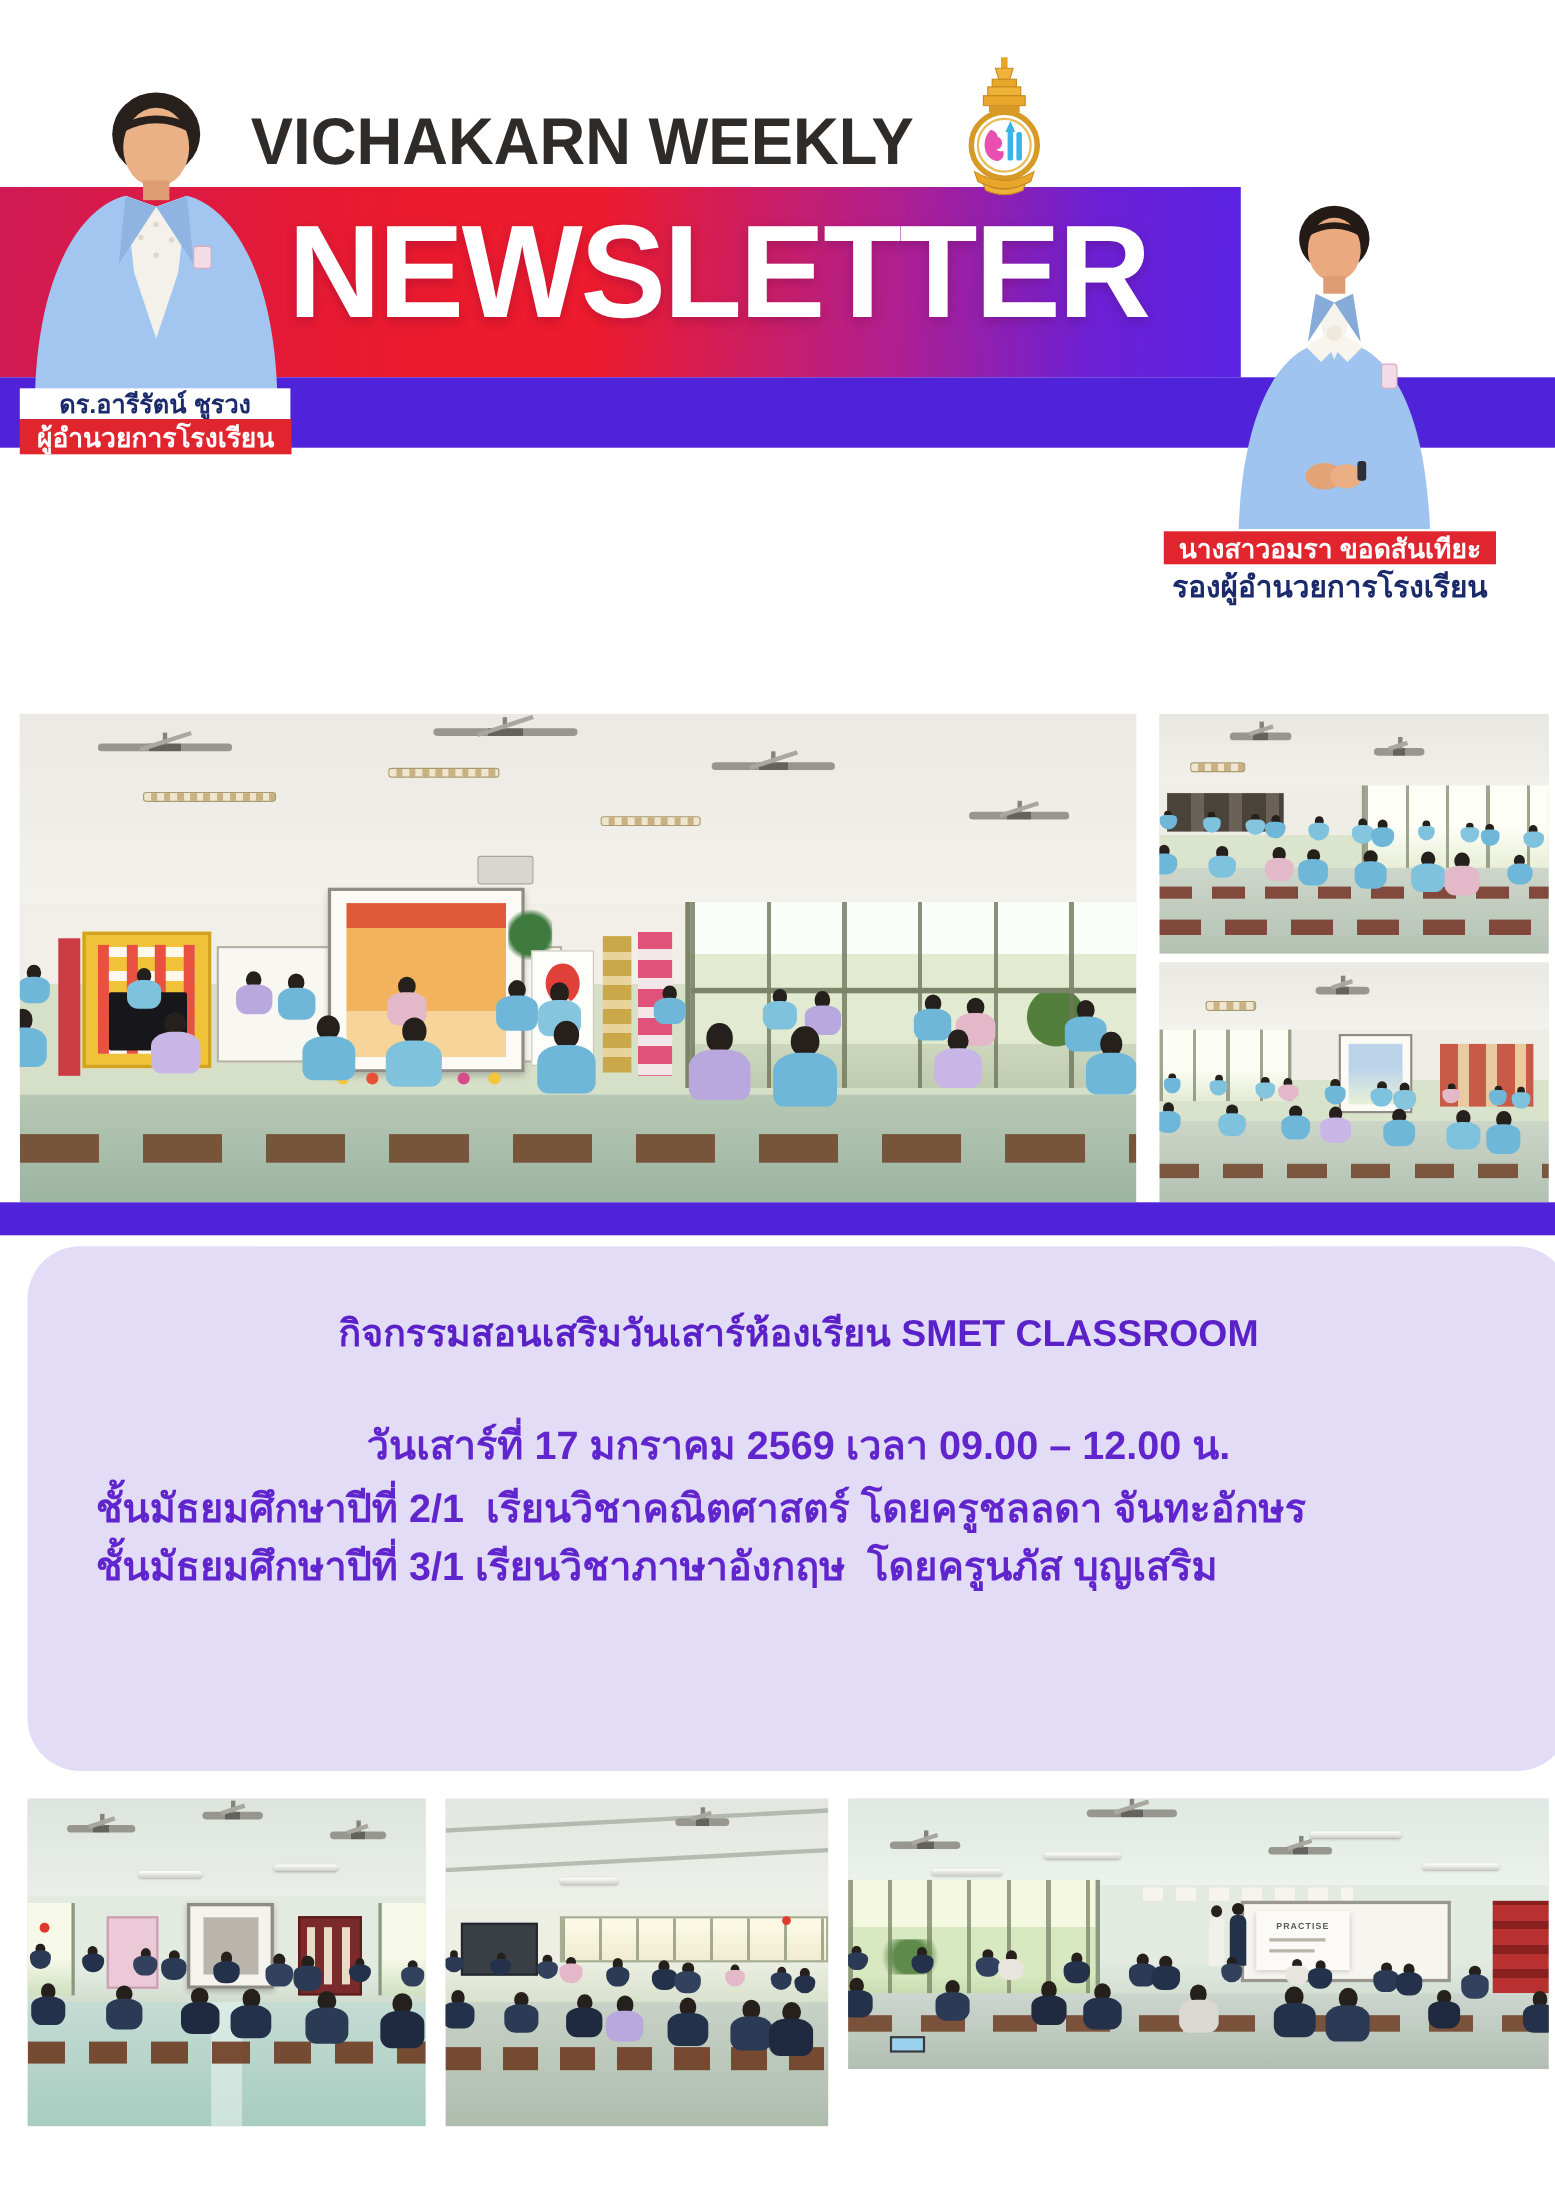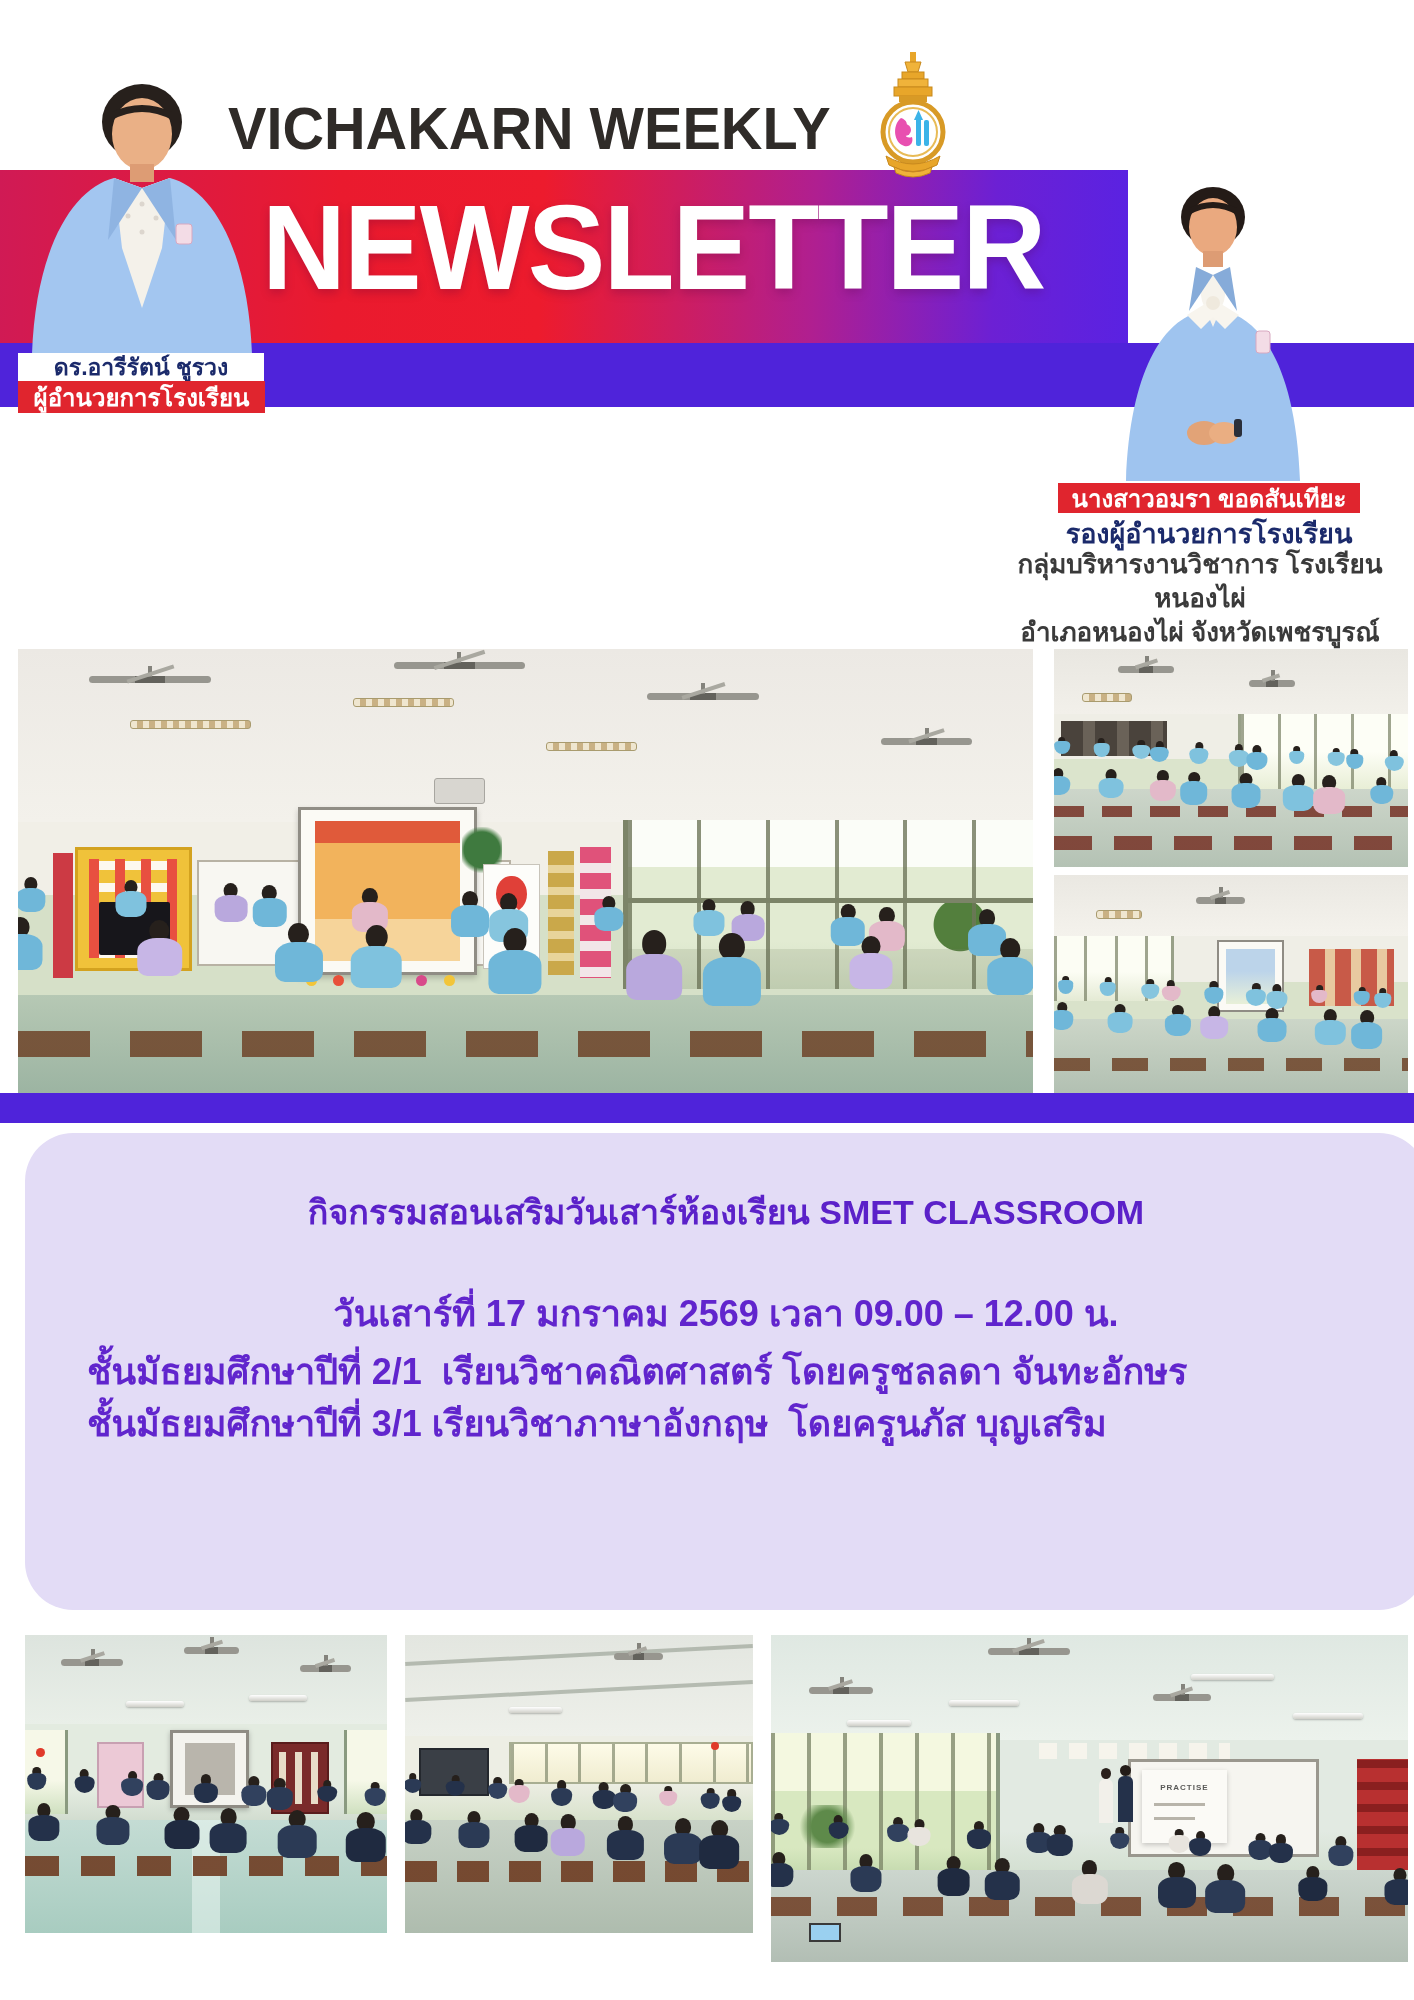--- a/index.html
+++ b/index.html
@@ -144,24 +144,20 @@
       <rect x="126" y="238" width="8" height="18" rx="3" fill="#2a2f3a"></rect>
       <rect x="148" y="150" width="14" height="22" rx="3" fill="#f3dce6" stroke="#d8a8c0"></rect>
     </svg>
   </div>
 
   <div class="dir-name">ดร.อารีรัตน์  ชูรวง</div>
   <div class="dir-title">ผู้อำนวยการโรงเรียน</div>
 
   <div class="dep-name">นางสาวอมรา ขอดสันเทียะ</div>
   <div class="dep-title">รองผู้อำนวยการโรงเรียน</div>
-  <div class="dep-org">
-    <div>กลุ่มบริหารงานวิชาการ โรงเรียนหนองไผ่</div>
-    <div>อำเภอหนองไผ่ จังหวัดเพชรบูรณ์</div>
-  </div>
 
 
   <div class="photo" style="left:18px;top:649px;width:1015px;height:444px;">
     <div class="layer" style="left:0;top:0;width:100%;height:39%;background:linear-gradient(180deg,#ece9e4,#f3f1eb);"></div>
     <div class="fan" style="left:7%;top:6%;width:12%;"></div>
     <div class="fan" style="left:37%;top:3%;width:13%;"></div>
     <div class="fan" style="left:62%;top:10%;width:11%;"></div>
     <div class="fan" style="left:85%;top:20%;width:9%;"></div>
     <div class="lightbar" style="left:11%;top:16%;width:12%;"></div>
     <div class="lightbar" style="left:33%;top:11%;width:10%;"></div>
@@ -657,21 +653,21 @@
           <i class="head" style="width: 16.5px; height: 17.82px; background: rgb(38, 32, 28);"></i>
           <i class="torso" style="background: rgb(43, 58, 85);"></i>
         </span>
         <span class="stu" style="left: 90.35%; top: 62%; width: 39.675px; height: 53.475px;">
           <i class="head" style="width: 17.25px; height: 18.63px; background: rgb(38, 32, 28);"></i>
           <i class="torso" style="background: rgb(31, 42, 64);"></i>
         </span>
       </div>
   </div>
 
-  <div class="photo" style="left:771px;top:1635px;width:637px;height:327px;">
+  <div class="photo" style="left:771px;top:1635px;width:637px;height:246px;">
     <div class="layer" style="left:0;top:0;width:100%;height:32%;background:linear-gradient(180deg,#dfe8e2,#ecf2ec);"></div>
     <div class="fan" style="left:34%;top:4%;width:13%;"></div>
     <div class="fan" style="left:6%;top:16%;width:10%;"></div>
     <div class="fan" style="left:60%;top:18%;width:9%;"></div>
     <div class="tube" style="left:28%;top:20%;width:11%;"></div>
     <div class="tube" style="left:66%;top:12%;width:13%;"></div>
     <div class="tube" style="left:82%;top:24%;width:11%;"></div>
     <div class="tube" style="left:12%;top:26%;width:10%;"></div>
     <div class="layer" style="left:0;top:32%;width:100%;height:40%;background:linear-gradient(180deg,#e2eae2 0 70%,#d4e0d2 100%);"></div>
     <div class="layer" style="left:0;top:30%;width:36%;height:44%;background:linear-gradient(180deg,#f4f8e0 0 40%,#d8e8c0 40% 80%,#c2d8ac 100%);border-right:4px solid #8a9a80;">

